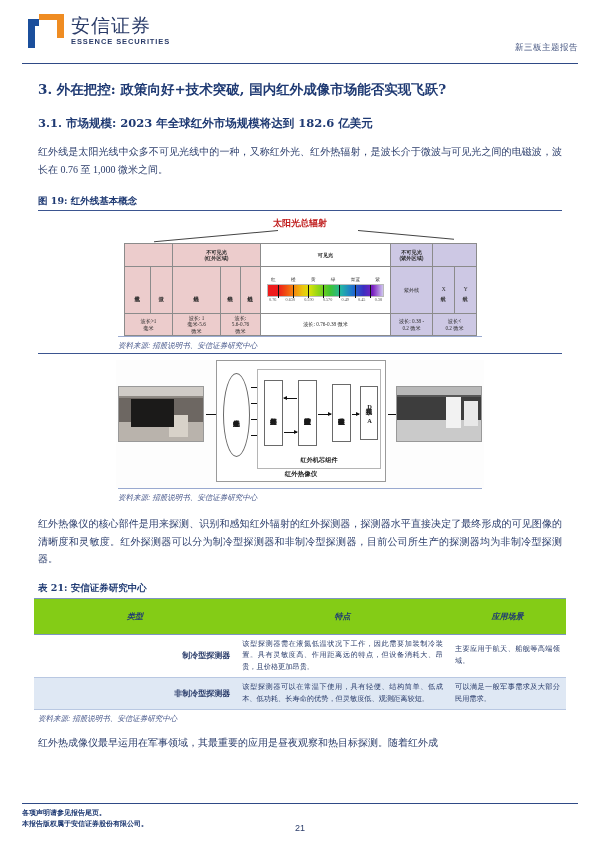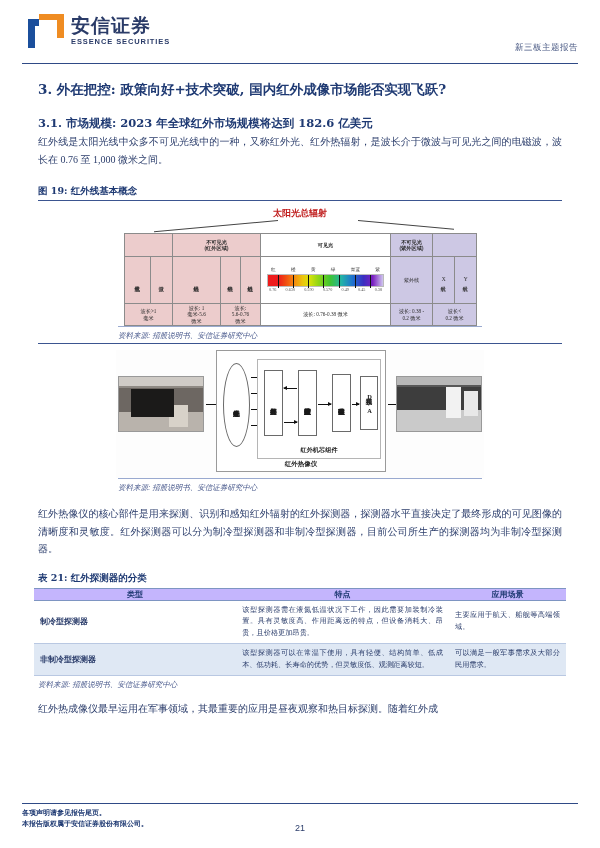--- a/index.html
+++ b/index.html
@@ -28,21 +28,21 @@
     position: absolute; left: 11px; top: 0px; width: 25px; height: 24px;
     background: #ef8c22;
   }
   .logo-mark .orange-notch {
     position: absolute; left: 11px; top: 6px; width: 18px; height: 18px;
     background: #ffffff;
   }
   .logo-text { display: flex; flex-direction: column; justify-content: flex-start; }
   .logo-cn {
     font-family: "DejaVu Serif", serif;
-    font-size: 19px; font-weight: 700; color: #2a3b68; letter-spacing: 1px;
+    font-size: 19px; font-weight: 400; color: #2a3b68; letter-spacing: 1px;
     line-height: 22px;
   }
   .logo-en {
     font-family: "Liberation Sans", sans-serif;
     font-size: 7.5px; font-weight: 700; color: #2a3b68; letter-spacing: 0.9px;
     line-height: 11px;
   }
   .header-right {
     position: absolute; right: 22px; top: 42px;
     font-size: 8.5px; color: #4a5a84; letter-spacing: 0.5px;
@@ -57,21 +57,21 @@
 
   h2.sec-title {
     font-family: "DejaVu Serif", serif;
     font-size: 13.5px; font-weight: 700; color: #1f3a73;
     margin-top: 13px; margin-bottom: 0; letter-spacing: 0px;
     text-align: left; padding-left: 4px;
   }
   h3.sub-title {
     font-family: "DejaVu Serif", serif;
     font-size: 11.5px; font-weight: 700; color: #1f3a73;
-    margin-top: 17px; margin-bottom: 2px; padding-left: 4px;
+    margin-top: 17px; margin-bottom: 12px; padding-left: 4px;
   }
   p.body-text {
     font-size: 10px; line-height: 17.5px; color: #2b3d6b;
     text-align: justify; text-justify: inter-ideograph;
     padding: 0 4px; margin-bottom: 2px;
   }
   .fig-caption {
     font-family: "DejaVu Serif", serif;
     font-size: 9.5px; font-weight: 700; color: #1f3a73;
     padding-left: 4px; margin-top: 17px; margin-bottom: 0px;
@@ -216,30 +216,30 @@
   .tbl-caption {
     font-family: "DejaVu Serif", serif;
     font-size: 9.5px; font-weight: 700; color: #1f3a73;
     padding-left: 4px; margin-top: 14px; margin-bottom: 3px;
   }
   table.t21 {
     width: 100%; border-collapse: collapse; margin: 0 0 0 0;
     font-size: 7.2px; color: #2b3d6b;
   }
   table.t21 thead th {
-    background: #c4b5fd; color: #1f3a73; font-weight: 700;
-    font-size: 8px; padding: 0 2px; text-align: center;
-    border-top: 1.2px solid #7e95c2; border-bottom: 1.2px solid #7e95c2;
+    background: #84cc16; color: #1f3a73; font-weight: 700;
+    font-size: 8px; padding: 12px 2px; text-align: center;
+    border-top: 1.2px solid #7e95c2; border-bottom: 1.2px solid #7e95c2; font-style: italic;
   }
   table.t21 td {
     padding: 4px 6px; line-height: 11.5px; vertical-align: middle;
     border-bottom: 1px solid #b9c8e2;
   }
   table.t21 td.type {
-    text-align: left; font-weight: 700; font-size: 8px; width: 38%;
+    text-align: right; font-weight: 700; font-size: 8px; width: 38%;
   }
   table.t21 td.feat { text-align: justify; width: 40%; }
   table.t21 td.app { text-align: justify; width: 22%; }
   table.t21 tr.zebra td { background: #dfe8f4; }
   .tbl-src {
     font-size: 7.5px; color: #45568a; font-style: italic;
     padding-left: 4px; margin-top: 4px;
   }
 
   
@@ -443,21 +443,21 @@
 
       <div class="arrow" style="left:272px; top:54px; width:16px;"></div>
       <div class="photo right"></div>
     </div>
 
     <div class="src-rule"></div>
     <div class="src-note">资料来源:  招股说明书、安信证券研究中心</div>
 
     <p class="body-text" style="margin-top:12px;">红外热像仪的核心部件是用来探测、识别和感知红外辐射的红外探测器，探测器水平直接决定了最终形成的可见图像的清晰度和灵敏度。红外探测器可以分为制冷型探测器和非制冷型探测器，目前公司所生产的探测器均为非制冷型探测器。</p>
 
-    <div class="tbl-caption">表 21:  红外探测器的分类</div>
+    <div class="tbl-caption">表 21:  安信证券研究中心</div>
     <table class="t21">
       <thead>
         <tr>
           <th>类型</th>
           <th>特点</th>
           <th>应用场景</th>
         </tr>
       </thead>
       <tbody>
         <tr>

